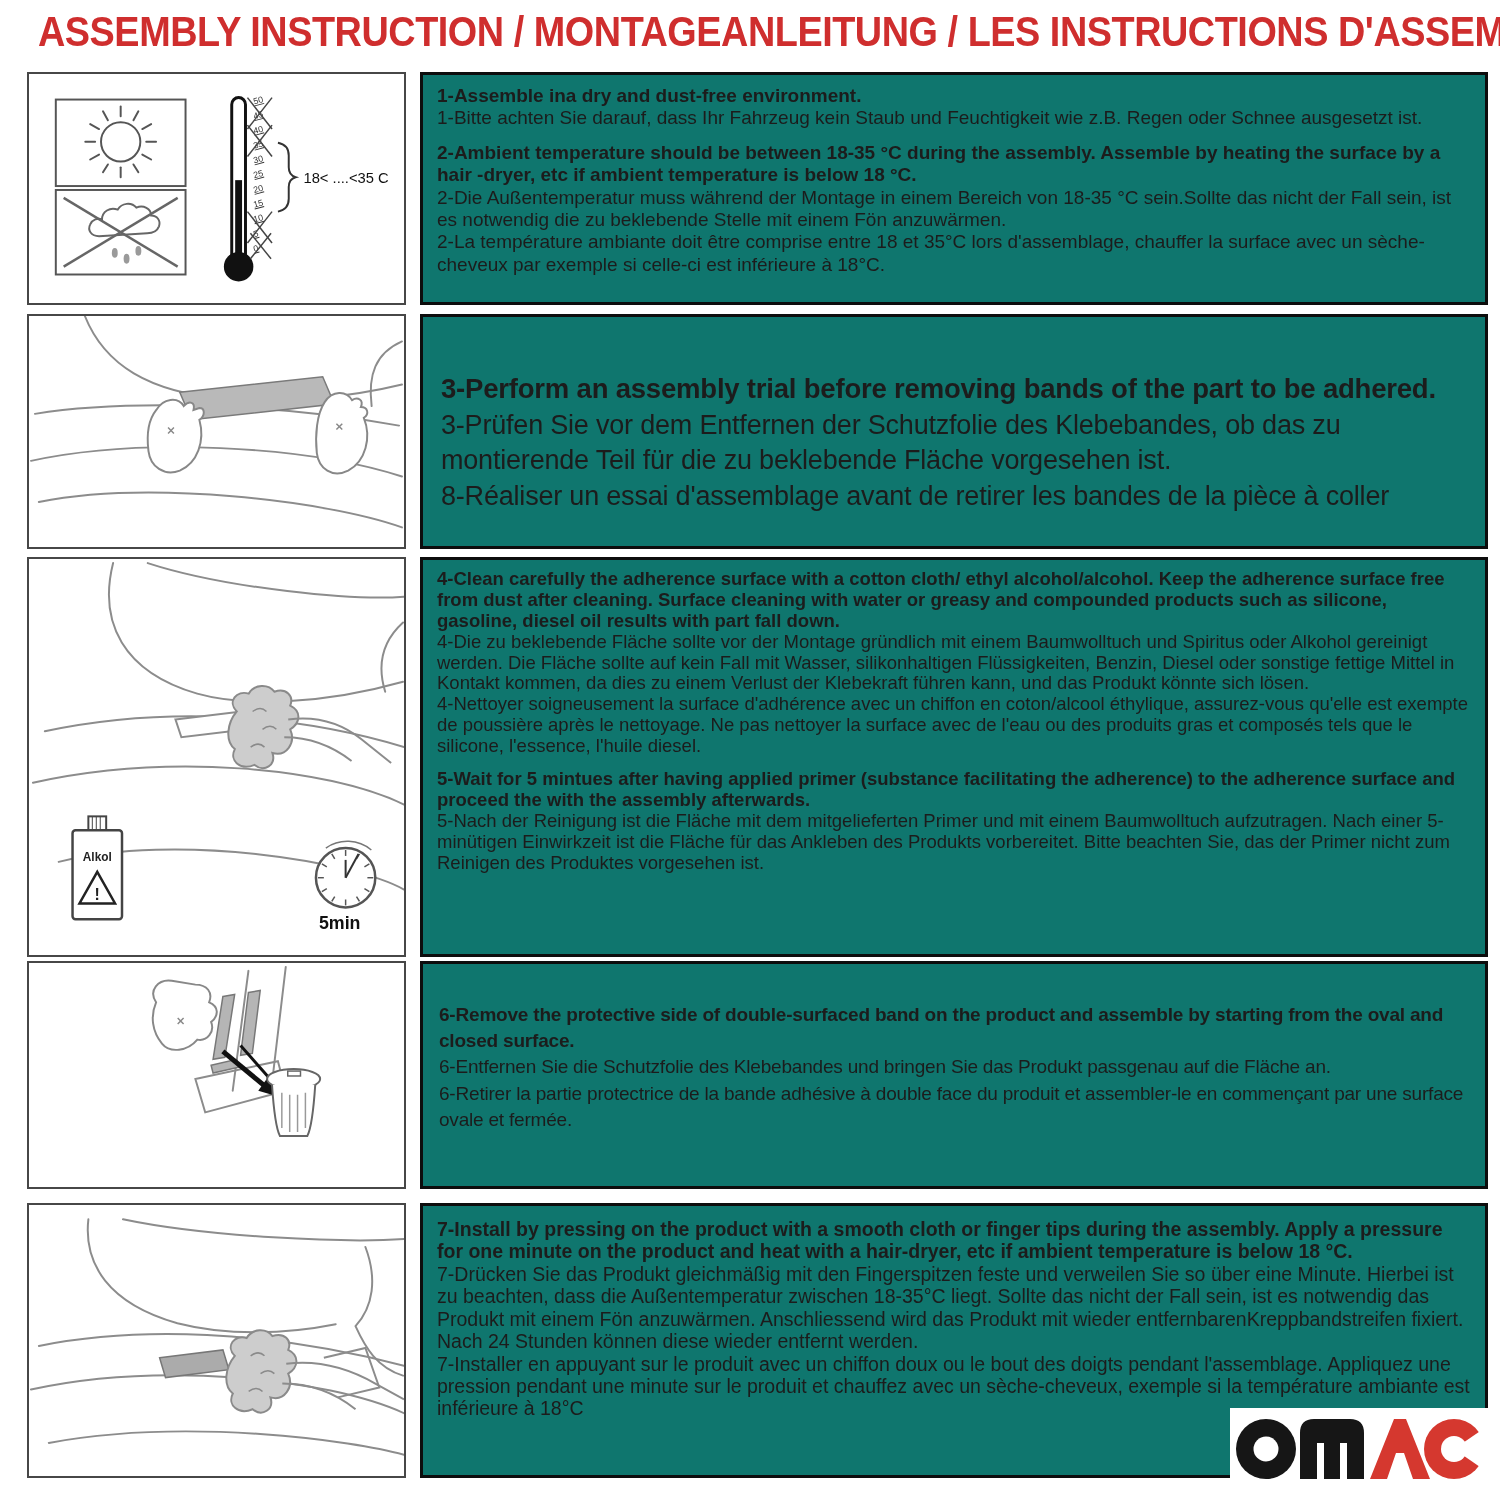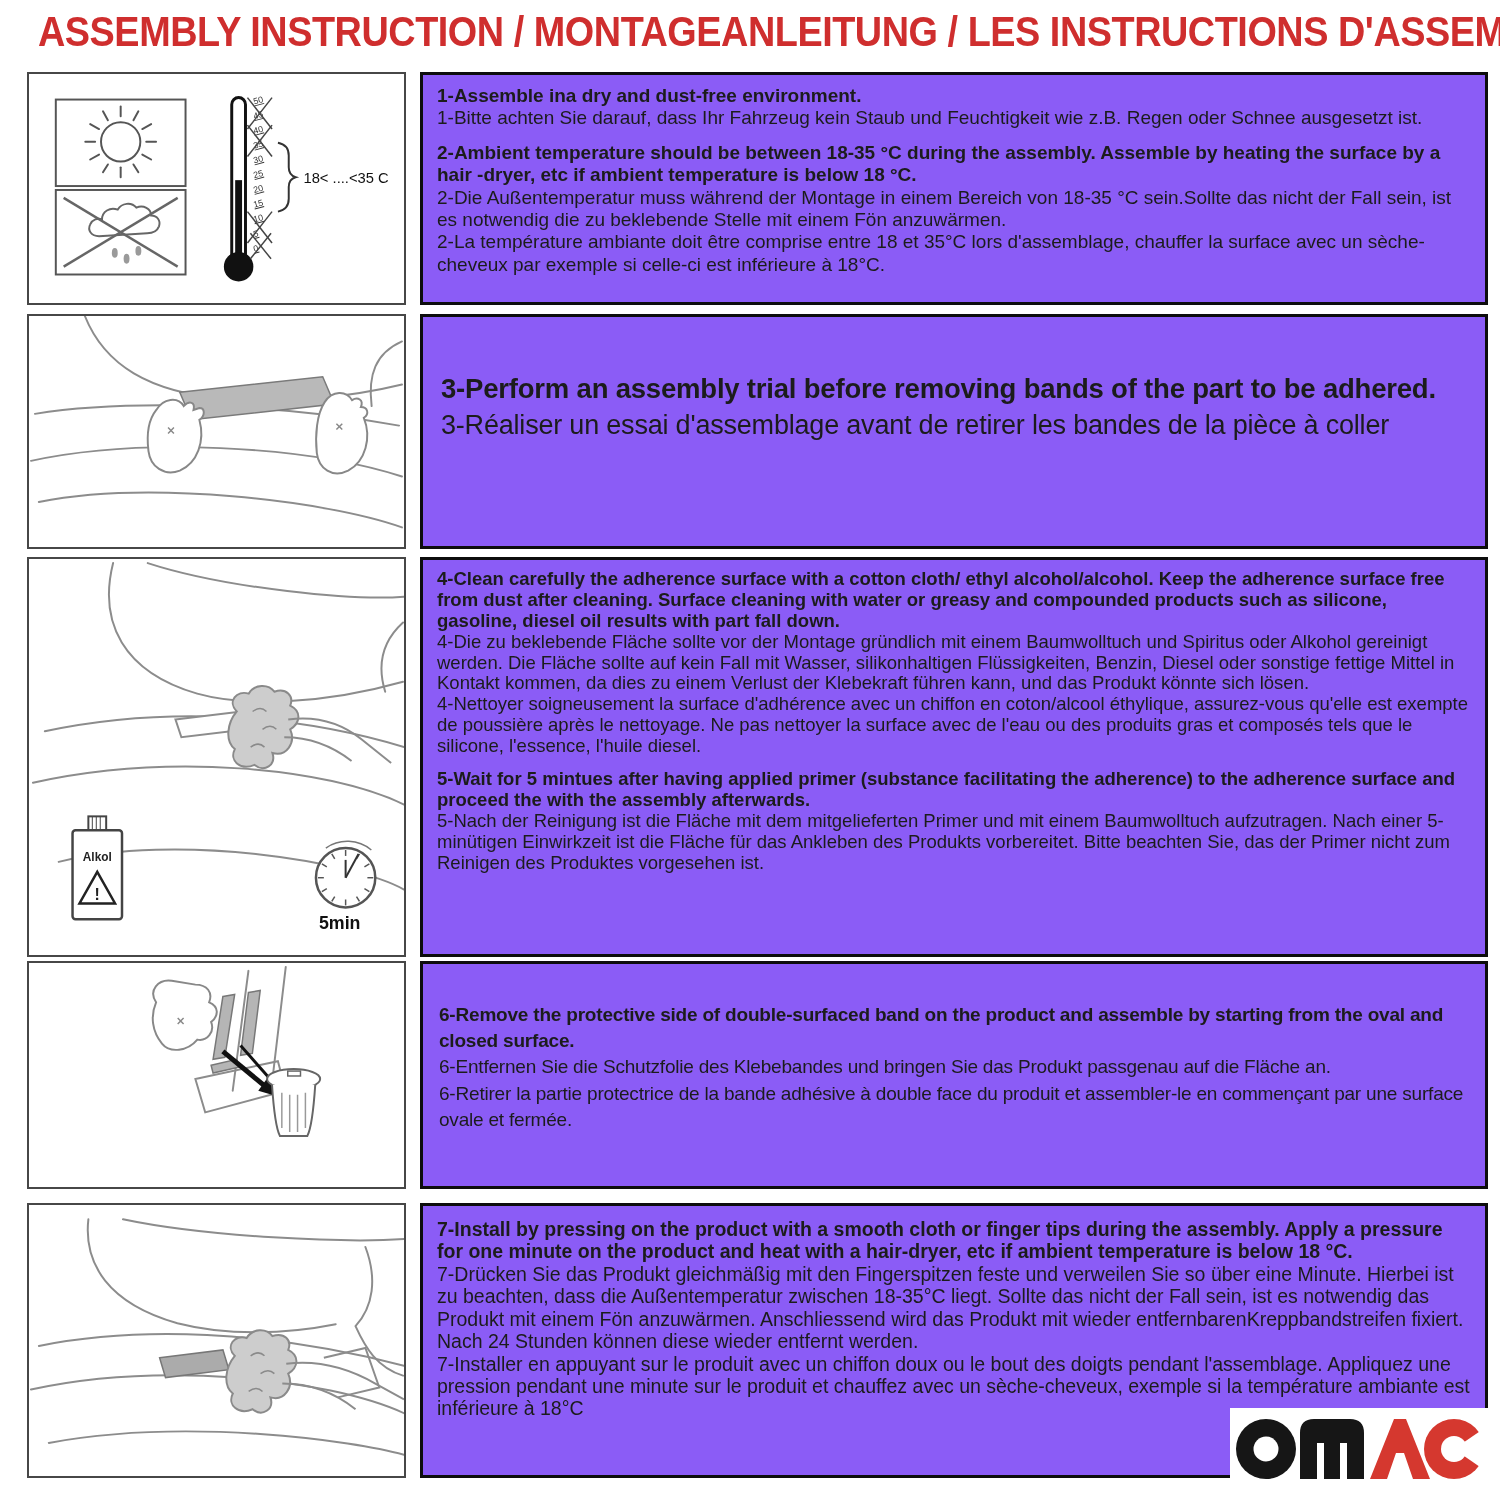--- a/index.html
+++ b/index.html
@@ -1,21 +1,21 @@
 <!DOCTYPE html>
 <html><head>
 <meta charset="utf-8">
 <style>
   html,body{margin:0;padding:0;background:#fff;}
   body{width:1500px;height:1500px;position:relative;font-family:"Liberation Sans",sans-serif;color:#1c1c1c;}
   .page{position:absolute;inset:0;background:#fff;overflow:hidden;}
   .title{position:absolute;left:38px;top:8px;font-size:42px;font-weight:700;color:#cf2e2e;
          letter-spacing:-0.5px;white-space:nowrap;transform:scaleX(0.9);transform-origin:left top;}
   .illus{position:absolute;left:27px;width:379px;border:2px solid #474747;background:#fff;box-sizing:border-box;}
-  .textbox{position:absolute;left:420px;width:1068px;border:3px solid #0d0d0d;background:#8b5cf6;box-sizing:border-box;}
+  .textbox{position:absolute;left:420px;width:1068px;border:3px solid #0d0d0d;background:#0f766e;box-sizing:border-box;}
   .illus svg{width:100%;height:100%;display:block;}
   p{margin:0;}
   .b{font-weight:700;}
   
   .r1{top:72px;height:233px;}
   .r2{top:314px;height:235px;}
   .r3{top:557px;height:400px;}
   .r4{top:961px;height:228px;}
   .r5{top:1203px;height:275px;}
   
@@ -128,21 +128,22 @@
         <path d="M140,114 l6,6 M146,114 l-6,6" stroke="#888" stroke-width="1.5"></path>
       </g>
       <g>
         <path d="M300,88 C308,76 322,76 328,86 C334,82 340,86 337,93 C344,93 346,100 340,104 C348,124 342,148 324,158 C308,166 294,156 292,140 C290,122 292,100 300,88 Z" fill="#fff" stroke="#888" stroke-width="2"></path>
         <path d="M312,110 l6,6 M318,110 l-6,6" stroke="#888" stroke-width="1.5"></path>
       </g>
     </svg>
   </div>
   <div class="textbox r2 t2">
     <p class="b">3-Perform an assembly trial before removing bands of the part to be adhered.</p>
-    <p>3-Réaliser un essai d'assemblage avant de retirer les bandes de la pièce à coller</p>
+    <p>3-Prüfen Sie vor dem Entfernen der Schutzfolie des Klebebandes, ob das zu montierende Teil für die zu beklebende Fläche vorgesehen ist.</p>
+    <p>8-Réaliser un essai d'assemblage avant de retirer les bandes de la pièce à coller</p>
   </div>
 
   <div class="illus r3">
     <svg viewBox="0 0 379 392">
       <g class="ink">
         <path d="M85,0 C70,60 95,110 170,132 C220,146 300,142 378,120"></path>
         <path d="M120,0 C200,26 330,38 379,34"></path>
         <path d="M378,60 C356,80 352,104 360,130"></path>
         <path d="M16,170 C130,146 260,150 379,186"></path>
         <path d="M4,222 C140,192 300,206 379,244"></path>

